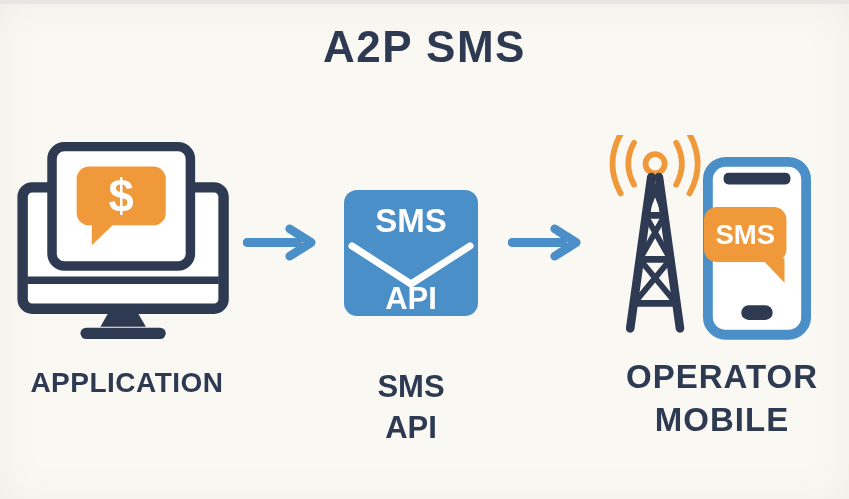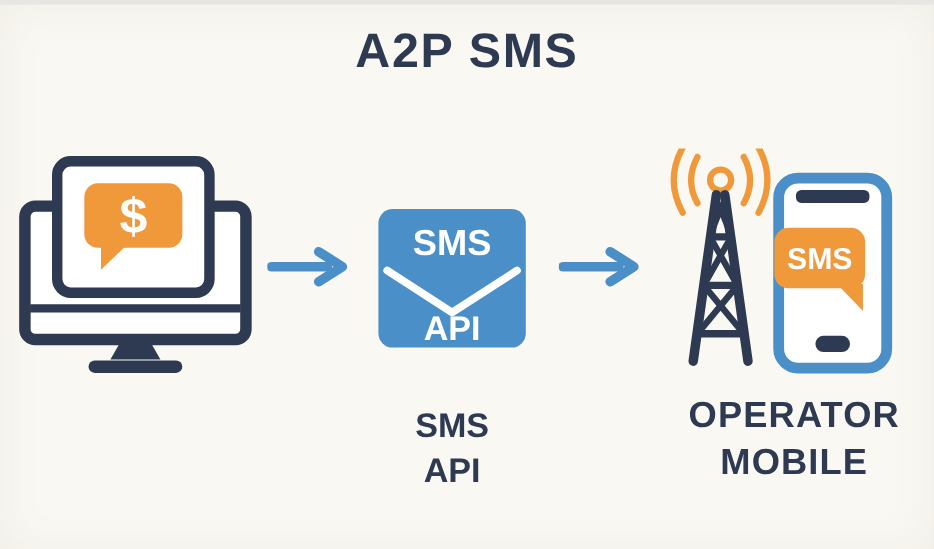--- a/index.html
+++ b/index.html
@@ -85,20 +85,21 @@
     <line x1="74" y1="204" x2="152" y2="204" stroke="#2d3a52" stroke-width="12" stroke-linecap="round"></line>
 
     <rect x="38" y="7" width="146" height="126" rx="13" fill="#ffffff" stroke="#2d3a52" stroke-width="10"></rect>
 
     <g>
       <rect x="64" y="28" width="94" height="62" rx="13" fill="#f0993b"></rect>
       <path d="M80,86 L106,86 L80,111 Z" fill="#f0993b"></path>
       <text x="111" y="76" text-anchor="middle" font-size="48">$</text>
     </g>
   </svg>
+  <div class="label label-application">APPLICATION</div>
 
   <svg class="svg-abs svg-arrow1" viewBox="0 0 78 38" aria-hidden="true">
     <path d="M4,19 L56,19" stroke="#4b8fc8" stroke-width="9" stroke-linecap="round" fill="none"></path>
     <path d="M48,5 L70,19 L48,33" stroke="#4b8fc8" stroke-width="9" fill="none" stroke-linecap="round" stroke-linejoin="round"></path>
   </svg>
 
   <svg class="svg-abs svg-envelope" viewBox="0 0 142 142" aria-hidden="true">
     <rect x="4" y="8" width="134" height="126" rx="13" fill="#4b8fc8"></rect>
     <text x="71" y="50" text-anchor="middle" font-size="33">SMS</text>
     <path d="M12,64 L71,102 L130,64" stroke="#ffffff" stroke-width="7" fill="none" stroke-linecap="round" stroke-linejoin="round"></path>

